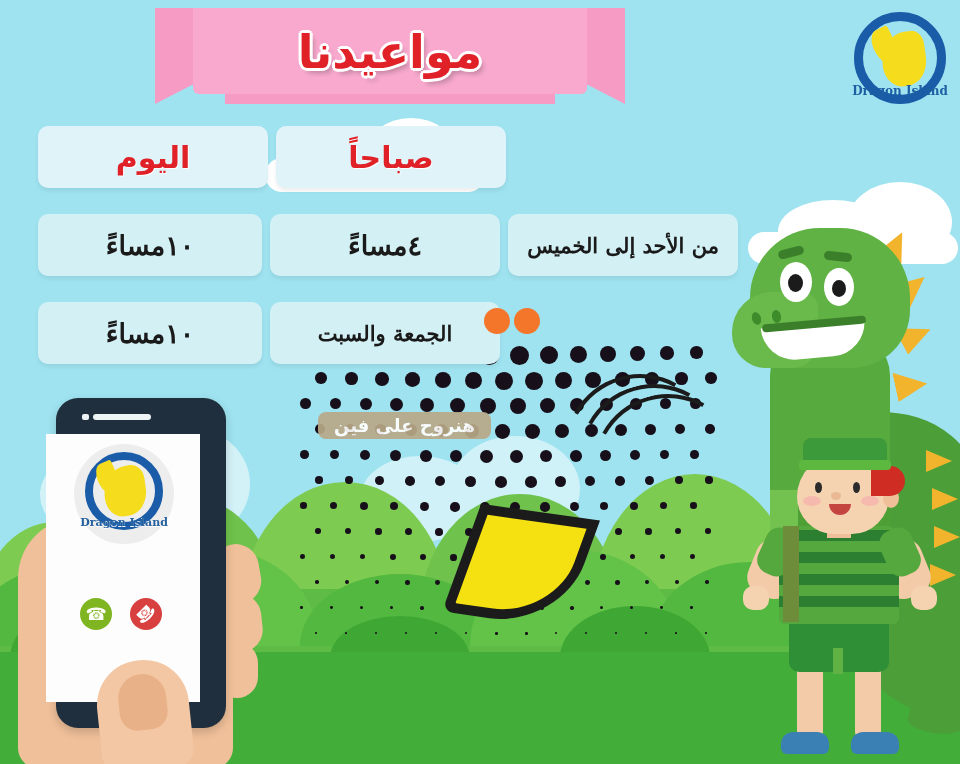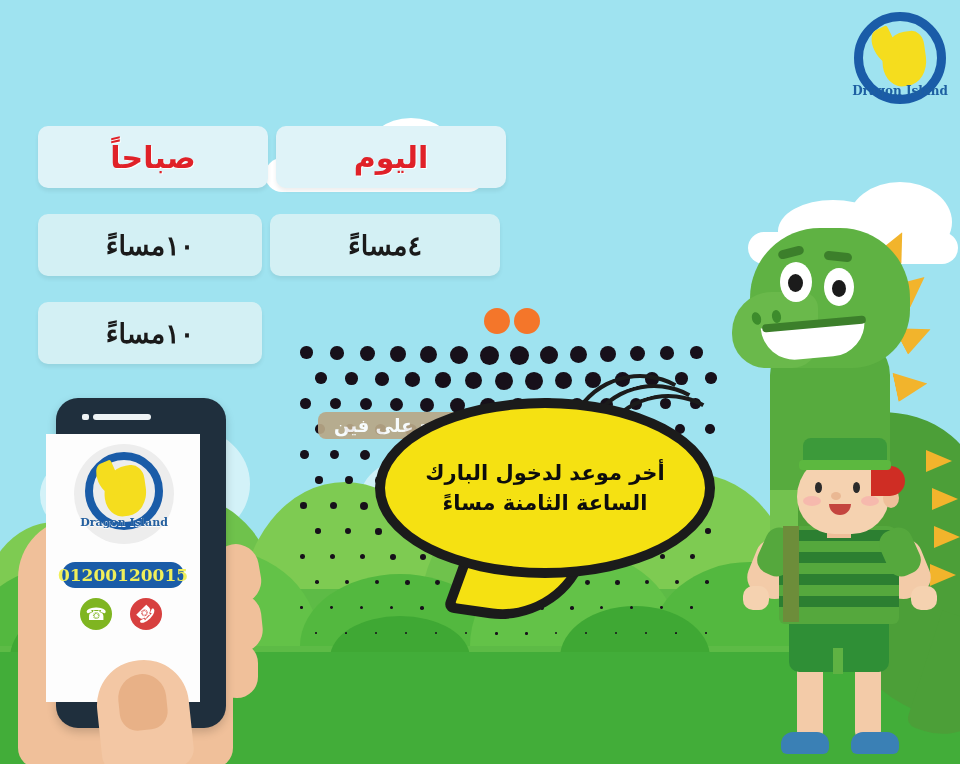--- a/index.html
+++ b/index.html
@@ -522,64 +522,71 @@
     <div class="b-part" style="left:58px; top:56px; width:18px; height:10px; background:#f6b3ad; border-radius:50%; opacity:.8;"></div>
     <div class="b-part" style="left:116px; top:56px; width:18px; height:10px; background:#f6b3ad; border-radius:50%; opacity:.8;"></div>
 
     <div class="b-part" style="left:86px; top:52px; width:10px; height:8px; background:#eab893; border-radius:50%;"></div>
     <div class="b-part" style="left:84px; top:64px; width:22px; height:11px; background:#c4453f; border-radius:0 0 12px 12px;"></div>
 
     <div class="b-part" style="left:-2px; top:146px; width:26px; height:24px; background:#f5d2b0; border-radius:10px;"></div>
     <div class="b-part" style="left:166px; top:146px; width:26px; height:24px; background:#f5d2b0; border-radius:10px;"></div>
   </div>
 
+  <div class="ribbon-wrap">
+    <div class="ribbon-body"></div>
+    <div class="ribbon-band"></div>
+    <div class="ribbon-title">مواعيدنا</div>
+  </div>
 
   <div class="table">
     <div class="trow head">
+      <div class="cell day">
+        <span>اليوم</span>
+      </div>
       <div class="cell am">
         <span>صباحاً</span>
-      </div>
-      <div class="cell day">
-        <span>اليوم</span>
       </div>
     </div>
 
     <div class="trow body">
       <div class="cell pm">
         <span>١٠مساءً</span>
       </div>
       <div class="cell am">
         <span>٤مساءً</span>
       </div>
+      <div class="cell day">
+        <span>من الأحد إلى الخميس</span>
+      </div>
     </div>
 
     <div class="trow body">
       <div class="cell pm">
         <span>١٠مساءً</span>
+      </div>
+      <div class="cell day">
+        <span>الجمعة والسبت</span>
       </div>
     </div>
   </div>
 
   <div class="watermark">
     <span class="wm-dot" style="left:184px; top:-22px;"></span>
     <span class="wm-dot" style="left:214px; top:-22px;"></span>
     <div class="wm-tag">هنروح على فين</div>
   </div>
 
   <div class="bubble-wrap">
     <div class="motion" style="left:190px; top:-24px; width:170px; height:150px;">
       <i style="left:0px;  top:0px;  width:150px; height:150px; transform:rotate(-16deg);"></i>
       <i style="left:14px; top:10px; width:150px; height:150px; transform:rotate(-16deg);"></i>
       <i style="left:28px; top:20px; width:150px; height:150px; transform:rotate(-16deg);"></i>
     </div>
     <div class="bubble-tail"></div>
-    <div class="bubble">
-      <p>أخر موعد لدخول البارك</p>
-      <p>الساعة الثامنة مساءً</p>
-    </div>
   </div>
 
   <div class="phone-scene">
     <div class="hand-palm"></div>
     <div class="finger" style="left:176px; top:146px; width:46px; height:60px; transform:rotate(-10deg);"></div>
     <div class="finger" style="left:180px; top:196px; width:44px; height:58px; transform:rotate(-6deg);"></div>
     <div class="finger" style="left:178px; top:244px; width:42px; height:56px;"></div>
 
     <div class="phone-body"></div>
     <div class="speaker"></div>
@@ -588,21 +595,20 @@
     <div class="phone-screen">
       <div class="logo-circle">
         <div class="logo-ring"></div>
         <div style="position:absolute; left:30px; top:22px; width:42px; height:50px; background:#f5dd1e;
                     border-radius:60% 30% 50% 40%; transform:rotate(-8deg);"></div>
         <div style="position:absolute; left:24px; top:18px; width:20px; height:34px; background:#f5dd1e;
                     border-radius:50% 10% 40% 60%; transform:rotate(-24deg);"></div>
         <div class="logo-name">Dragon Island</div>
       </div>
 
-      <div class="phone-number">01200120015</div>
 
       <div class="call-btn call-accept">
         <span>☎</span>
       </div>
       <div class="call-btn call-decline">
         <span style="display:inline-block; transform:rotate(135deg);">☎</span>
       </div>
     </div>
 
     <div class="thumb">

